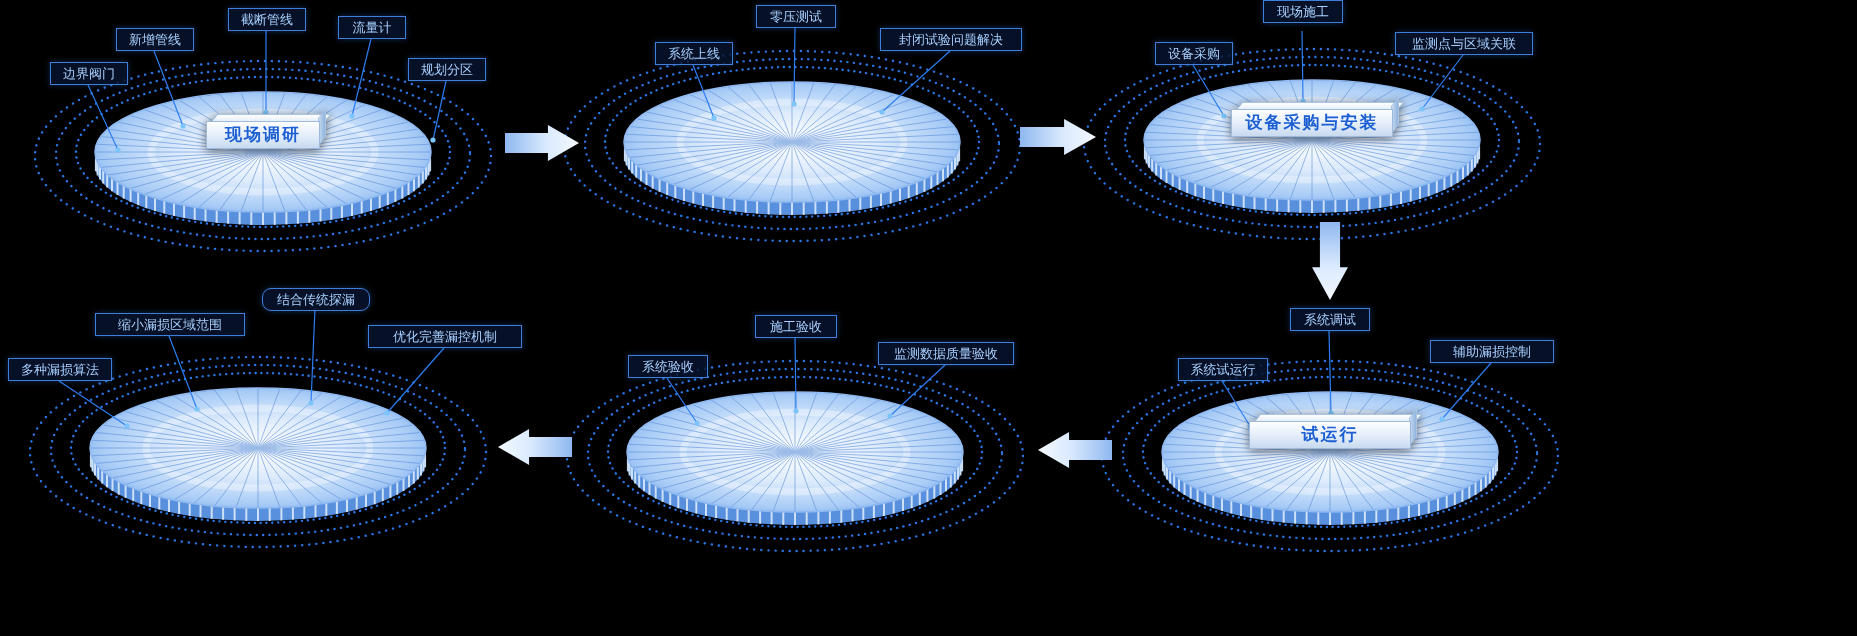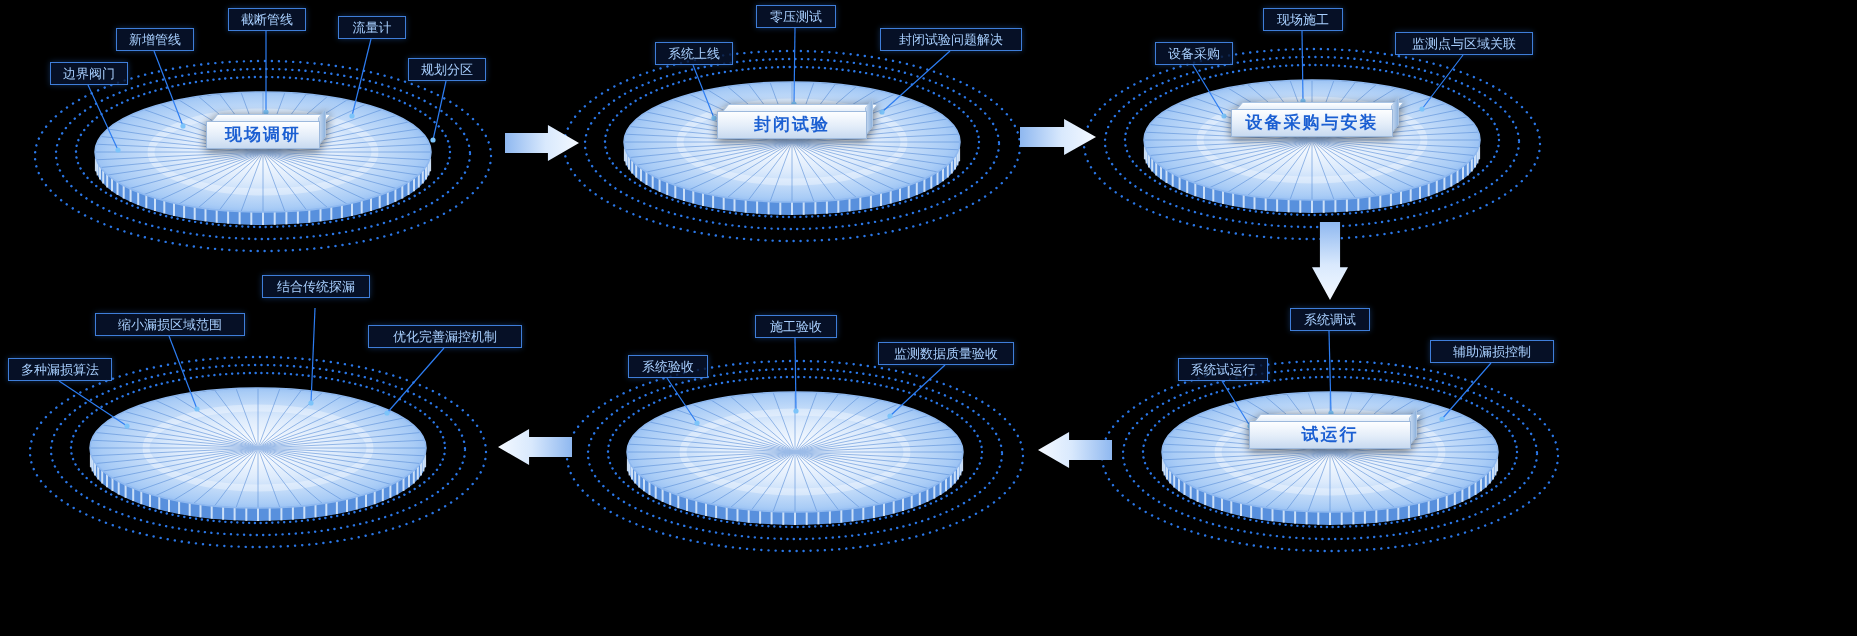--- a/index.html
+++ b/index.html
@@ -843,43 +843,38 @@
   <div id="callouts-layer" class="layer">
       <div class="callout" style="left: 50px; top: 62px; width: 76px;">边界阀门</div>
       <div class="callout" style="left: 116px; top: 28px; width: 76px;">新增管线</div>
       <div class="callout" style="left: 228px; top: 8px; width: 76px;">截断管线</div>
       <div class="callout" style="left: 338px; top: 16px; width: 66px;">流量计</div>
       <div class="callout" style="left: 408px; top: 58px; width: 76px;">规划分区</div>
       <div class="callout" style="left: 655px; top: 42px; width: 76px;">系统上线</div>
       <div class="callout" style="left: 756px; top: 5px; width: 78px;">零压测试</div>
       <div class="callout" style="left: 880px; top: 28px; width: 140px;">封闭试验问题解决</div>
       <div class="callout" style="left: 1155px; top: 42px; width: 76px;">设备采购</div>
-      <div class="callout" style="left: 1263px; top: 8px; width: 78px;">现场施工</div>
+      <div class="callout" style="left: 1263px; top: 0; width: 78px;">现场施工</div>
       <div class="callout" style="left: 1395px; top: 32px; width: 136px;">监测点与区域关联</div>
       <div class="callout" style="left: 1178px; top: 358px; width: 88px;">系统试运行</div>
       <div class="callout" style="left: 1290px; top: 308px; width: 78px;">系统调试</div>
       <div class="callout" style="left: 1430px; top: 340px; width: 122px;">辅助漏损控制</div>
       <div class="callout" style="left: 628px; top: 355px; width: 78px;">系统验收</div>
       <div class="callout" style="left: 755px; top: 315px; width: 80px;">施工验收</div>
       <div class="callout" style="left: 878px; top: 342px; width: 134px;">监测数据质量验收</div>
       <div class="callout" style="left: 8px; top: 358px; width: 102px;">多种漏损算法</div>
       <div class="callout" style="left: 95px; top: 313px; width: 148px;">缩小漏损区域范围</div>
-      <div class="callout" style="left: 262px; top: 275px; width: 106px;">结合传统探漏</div>
+      <div class="callout" style="left: 262px; top: 288px; width: 106px; border-radius: 9px;">结合传统探漏</div>
       <div class="callout" style="left: 368px; top: 325px; width: 152px;">优化完善漏控机制</div>
     </div>
   <div id="boxes-layer" class="layer">
       <div class="stage-box" style="left: 206px; top: 114px; width: 114px;">
         <span class="top"></span>
         <span class="side"></span>
         <span class="face">现场调研</span>
-      </div>
-      <div class="stage-box" style="left: 717px; top: 104px; width: 150px;">
-        <span class="top"></span>
-        <span class="side"></span>
-        <span class="face">封闭试验</span>
       </div>
       <div class="stage-box" style="left: 1231px; top: 102px; width: 162px;">
         <span class="top"></span>
         <span class="side"></span>
         <span class="face">设备采购与安装</span>
       </div>
       <div class="stage-box" style="left: 1249px; top: 414px; width: 162px;">
         <span class="top"></span>
         <span class="side"></span>
         <span class="face">试运行</span>

